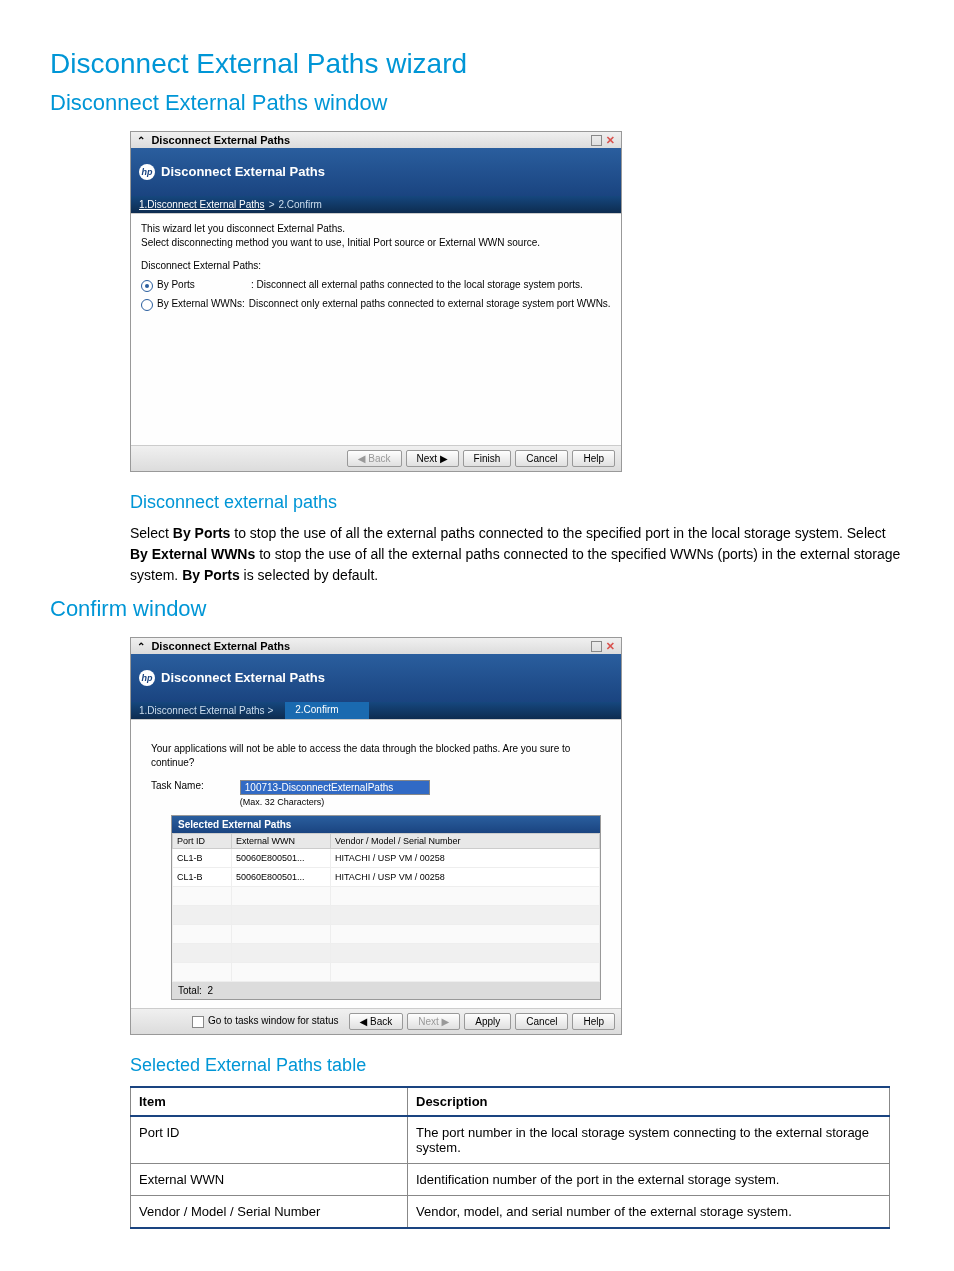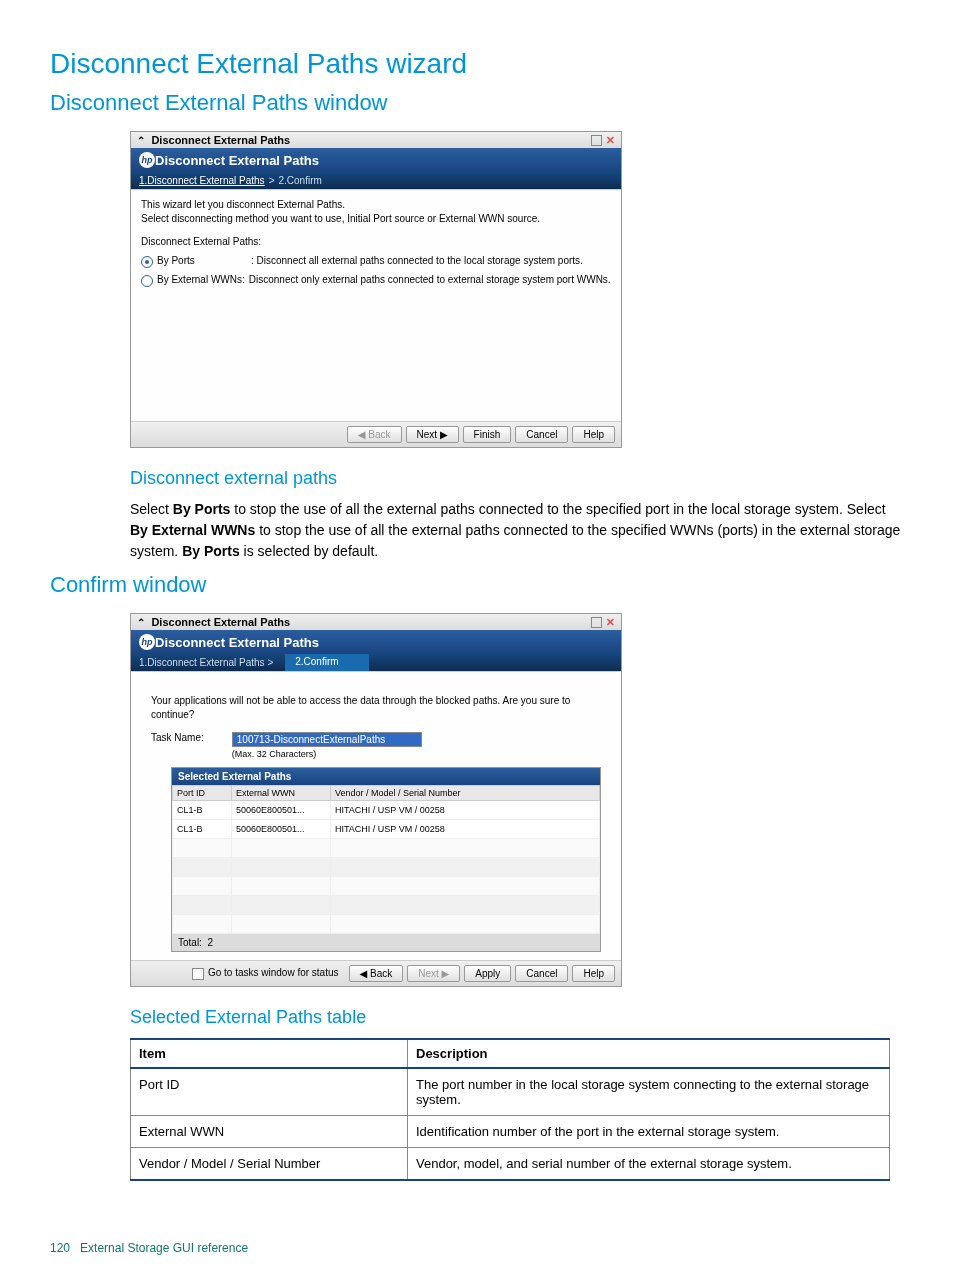--- a/index.html
+++ b/index.html
@@ -58,25 +58,26 @@
     right: 6px;
     display: flex;
     gap: 4px;
     align-items: center;
   }
   .ss-close { color: #d9534f; font-weight: bold; cursor: default; }
   .ss-max { border: 1px solid #888; width: 9px; height: 9px; display:inline-block; }
   .ss-header {
     background: linear-gradient(#2a5e9e, #1a4480);
     color: #fff;
-    padding: 4px 8px;
+    padding: 16px 8px;
     font-weight: bold;
     font-size: 13px;
     display:flex;
-    align-items:flex-end;
+    align-items:flex-start;
+    gap:6px;
   }
   .hp-logo {
     background:#fff;
     color:#1a4480;
     border-radius:50%;
     width:16px;
     height:16px;
     display:inline-flex;
     align-items:center;
     justify-content:center;
@@ -175,21 +176,21 @@
   .ss-table tr.empty td { background:#fafafa; }
   .ss-table tr.alt td { background:#f0f0f0;}
   .ss-table-footer {
     background:#dcdcdc;
     padding:3px 6px;
     font-size:10px;
   }
   .ss-task-row {
     display:flex;
     align-items:flex-start;
-    gap:28px;
+    gap:36px;
     font-size:10px;
     margin:8px 0 8px 0;
   }
   .ss-task-input {
     border:1px solid #888;
     background:#316ac5;
     color:#fff;
     padding:1px 4px;
     width:180px;
     font-size:10px;

